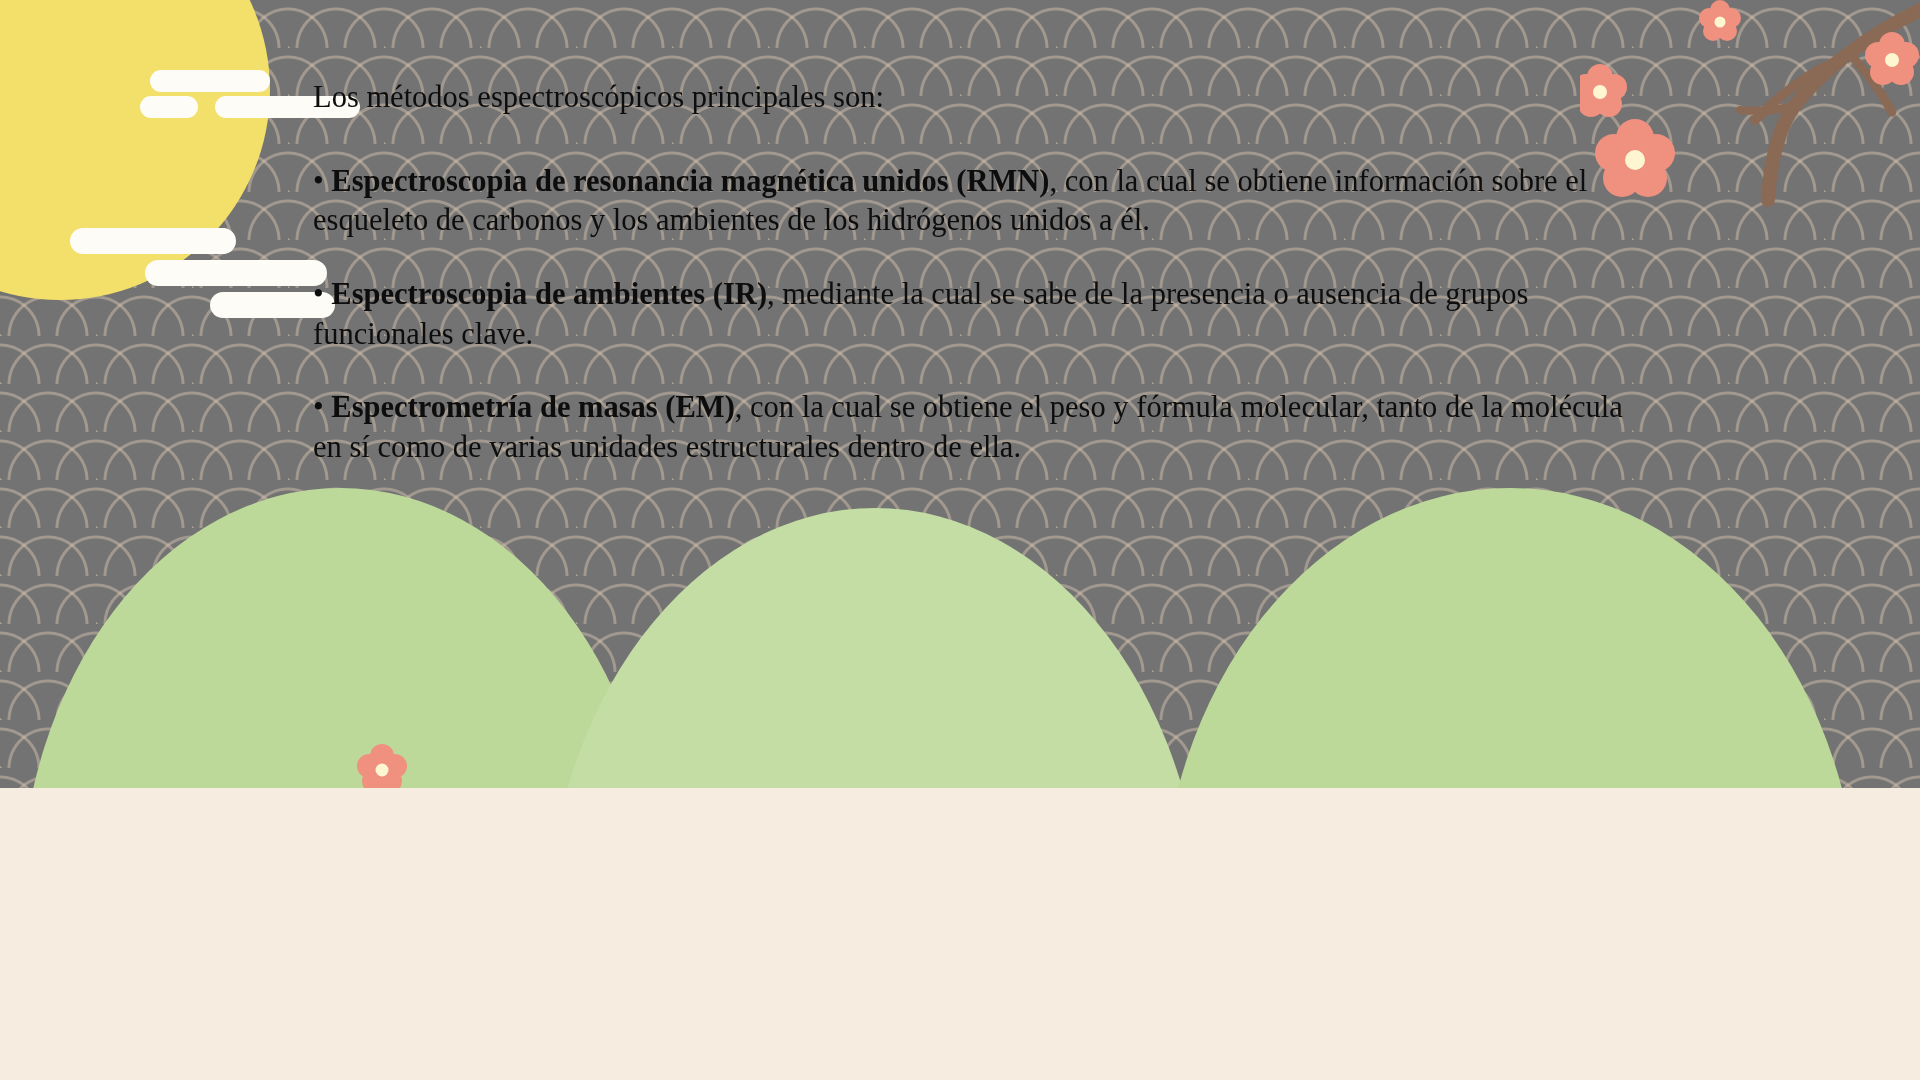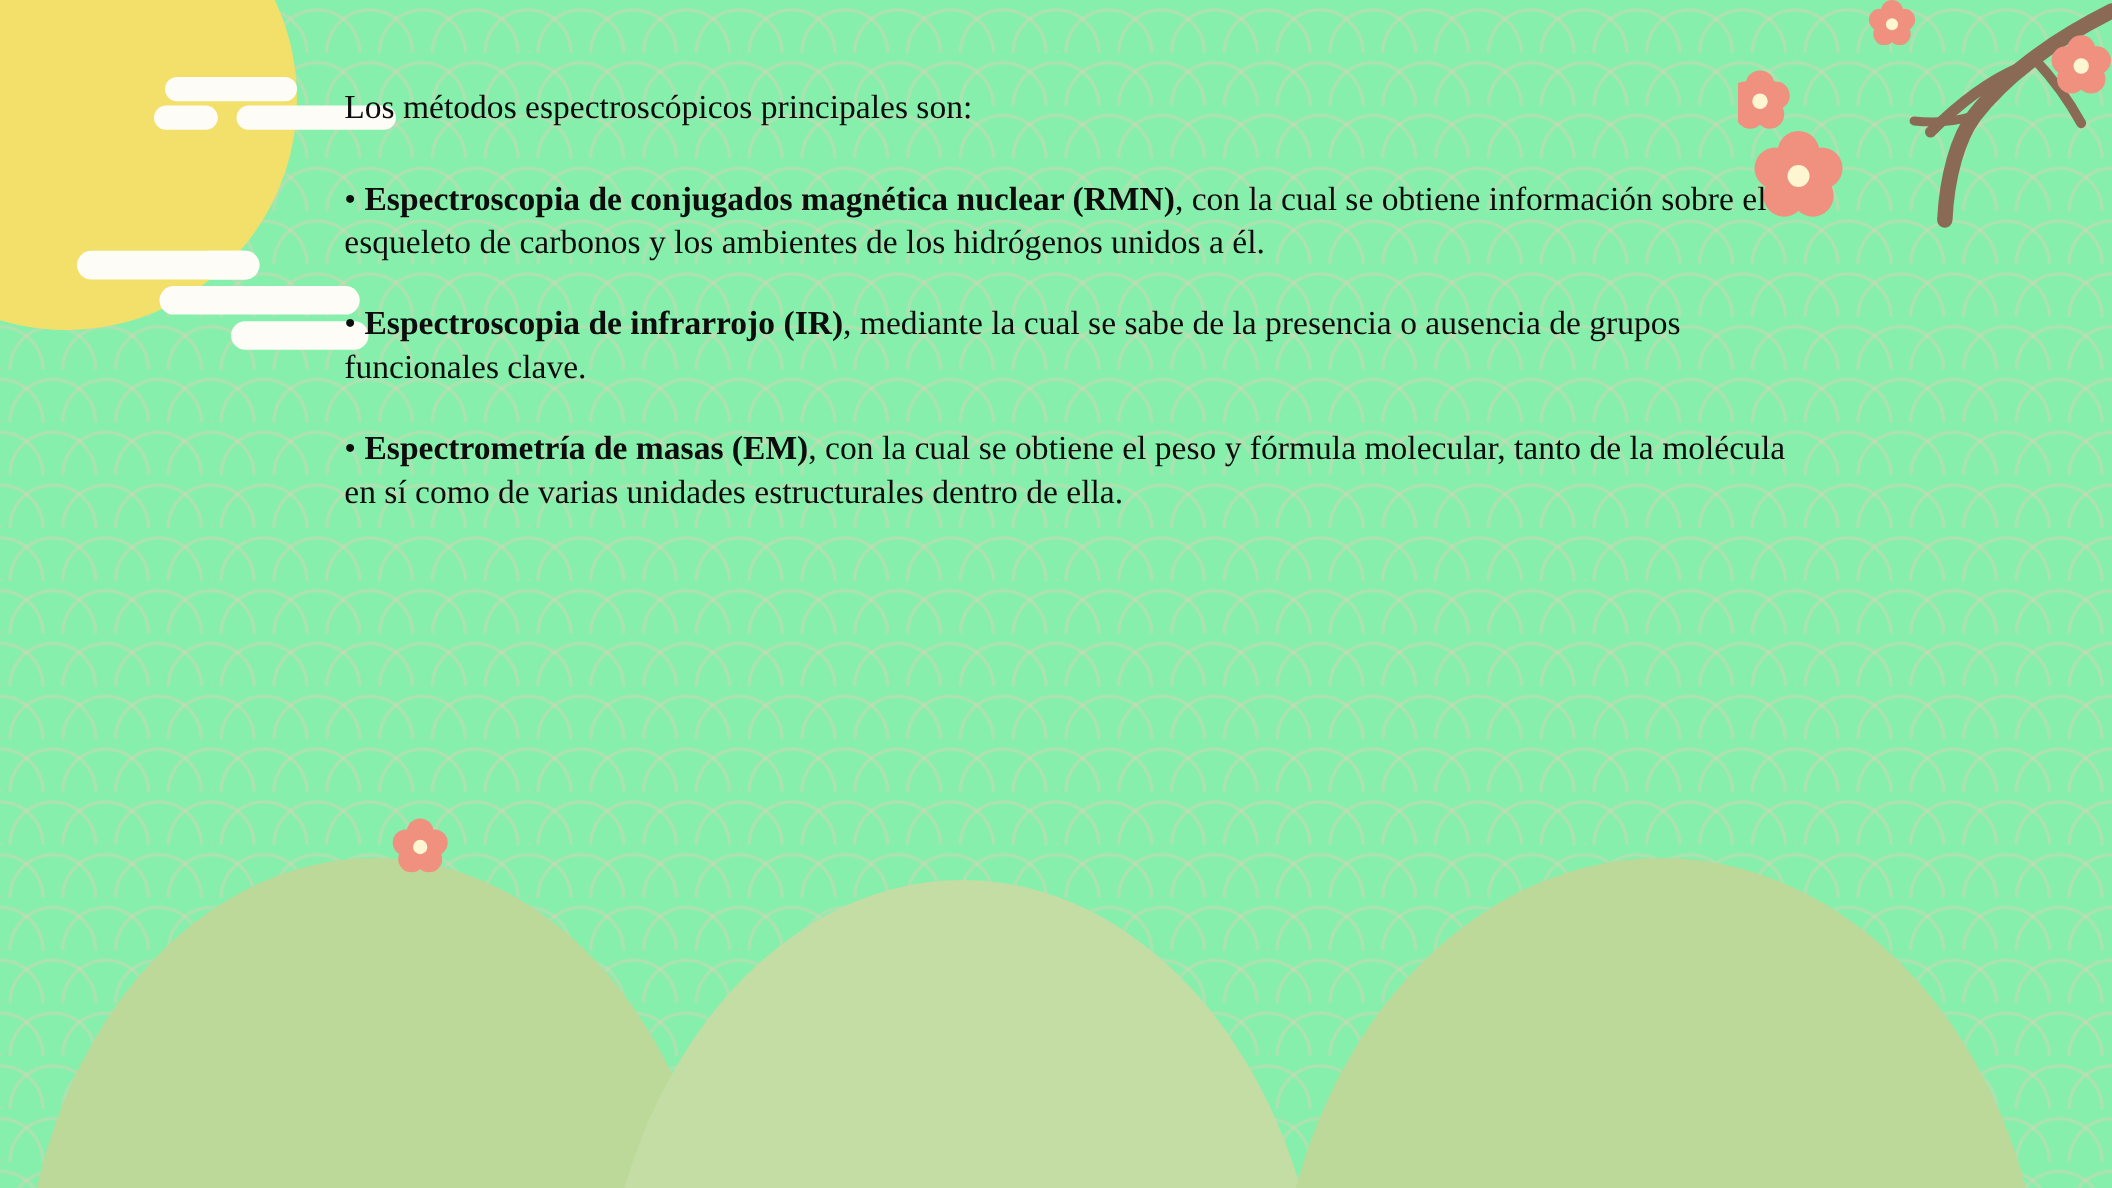--- a/index.html
+++ b/index.html
@@ -10,22 +10,22 @@
     width: 1920px;
     height: 1080px;
     overflow: hidden;
     font-family: "Liberation Serif", serif;
     background: #f6ece0;
   }
 
   .slide {
     position: relative;
     width: 1920px;
-    height: 1080px;
-    background-color: #86efac;
+    height: 788px;
+    background-color: #737373;
     overflow: hidden;
   }
 
   
   .slide-texture {
     position: absolute;
     inset: 0;
     background-image:
       radial-gradient(circle at 0 100%, rgba(226,203,178,0.55) 0 1.5px, rgba(0,0,0,0) 2px),
       radial-gradient(circle 46px at 50% 100%, rgba(0,0,0,0) 37px, rgba(229,208,184,0.45) 38px 40px, rgba(0,0,0,0) 41px),
@@ -181,26 +181,26 @@
       <circle cx="0" cy="0" r="6.5" fill="#fdf6d0"></circle>
     </svg>
   </div>
 
   <div class="content">
 
     <p class="lead">Los métodos espectroscópicos  principales son:</p>
 
     <p>
       <span>•</span>
-      <b>Espectroscopia de conjugados magnética nuclear (RMN)</b><span>, con la cual se obtiene información sobre el esqueleto de carbonos y los ambientes de los hidrógenos unidos a él.</span>
+      <b>Espectroscopia de resonancia magnética unidos (RMN)</b><span>, con la cual se obtiene información sobre el esqueleto de carbonos y los ambientes de los hidrógenos unidos a él.</span>
     </p>
 
     <p>
       <span>•</span>
-      <b>Espectroscopia de infrarrojo (IR)</b><span>, mediante la cual se sabe de la presencia o ausencia de grupos funcionales clave.</span>
+      <b>Espectroscopia de ambientes (IR)</b><span>, mediante la cual se sabe de la presencia o ausencia de grupos funcionales clave.</span>
     </p>
 
 
     <p>
       <span>•</span>
       <b>Espectrometría de masas (EM)</b><span>, con la cual se obtiene el peso y fórmula molecular, tanto de la molécula en sí como de varias unidades estructurales dentro de ella.</span>
     </p>
 
   </div>
 </div>

